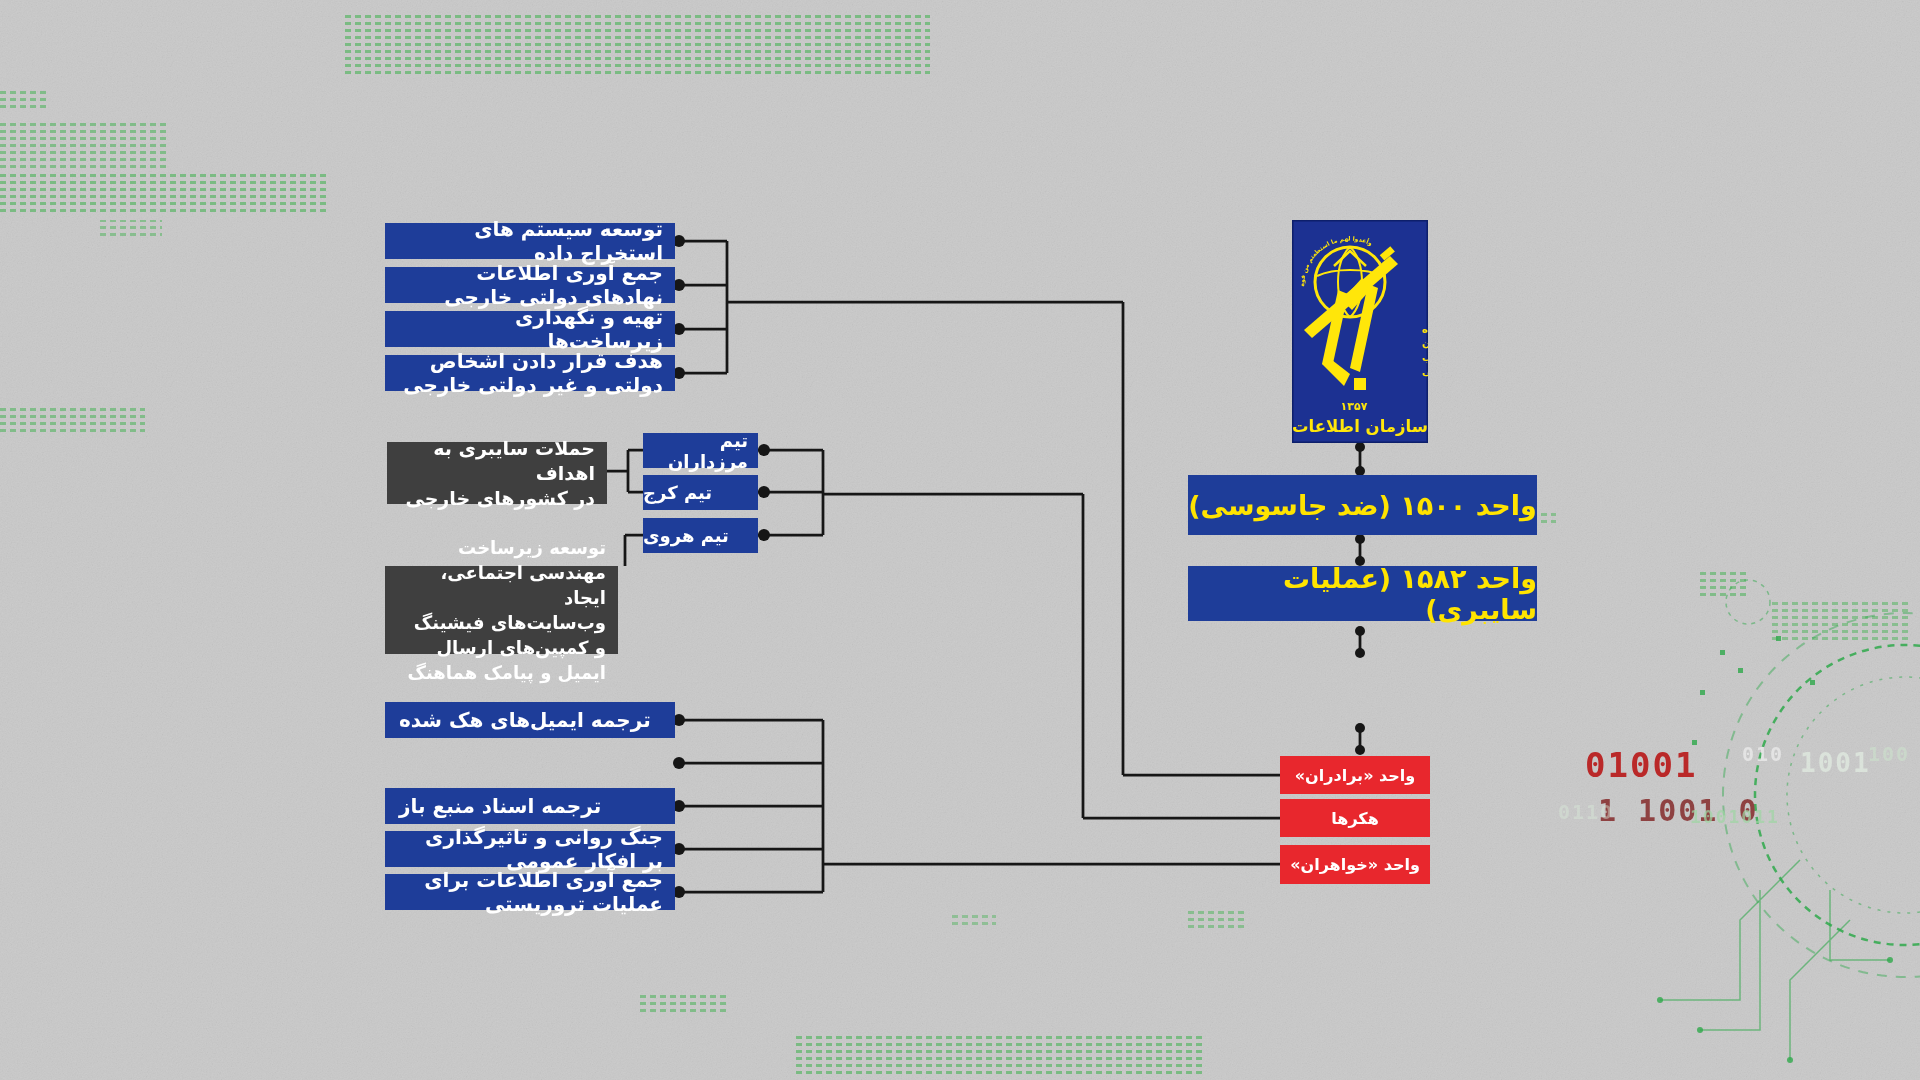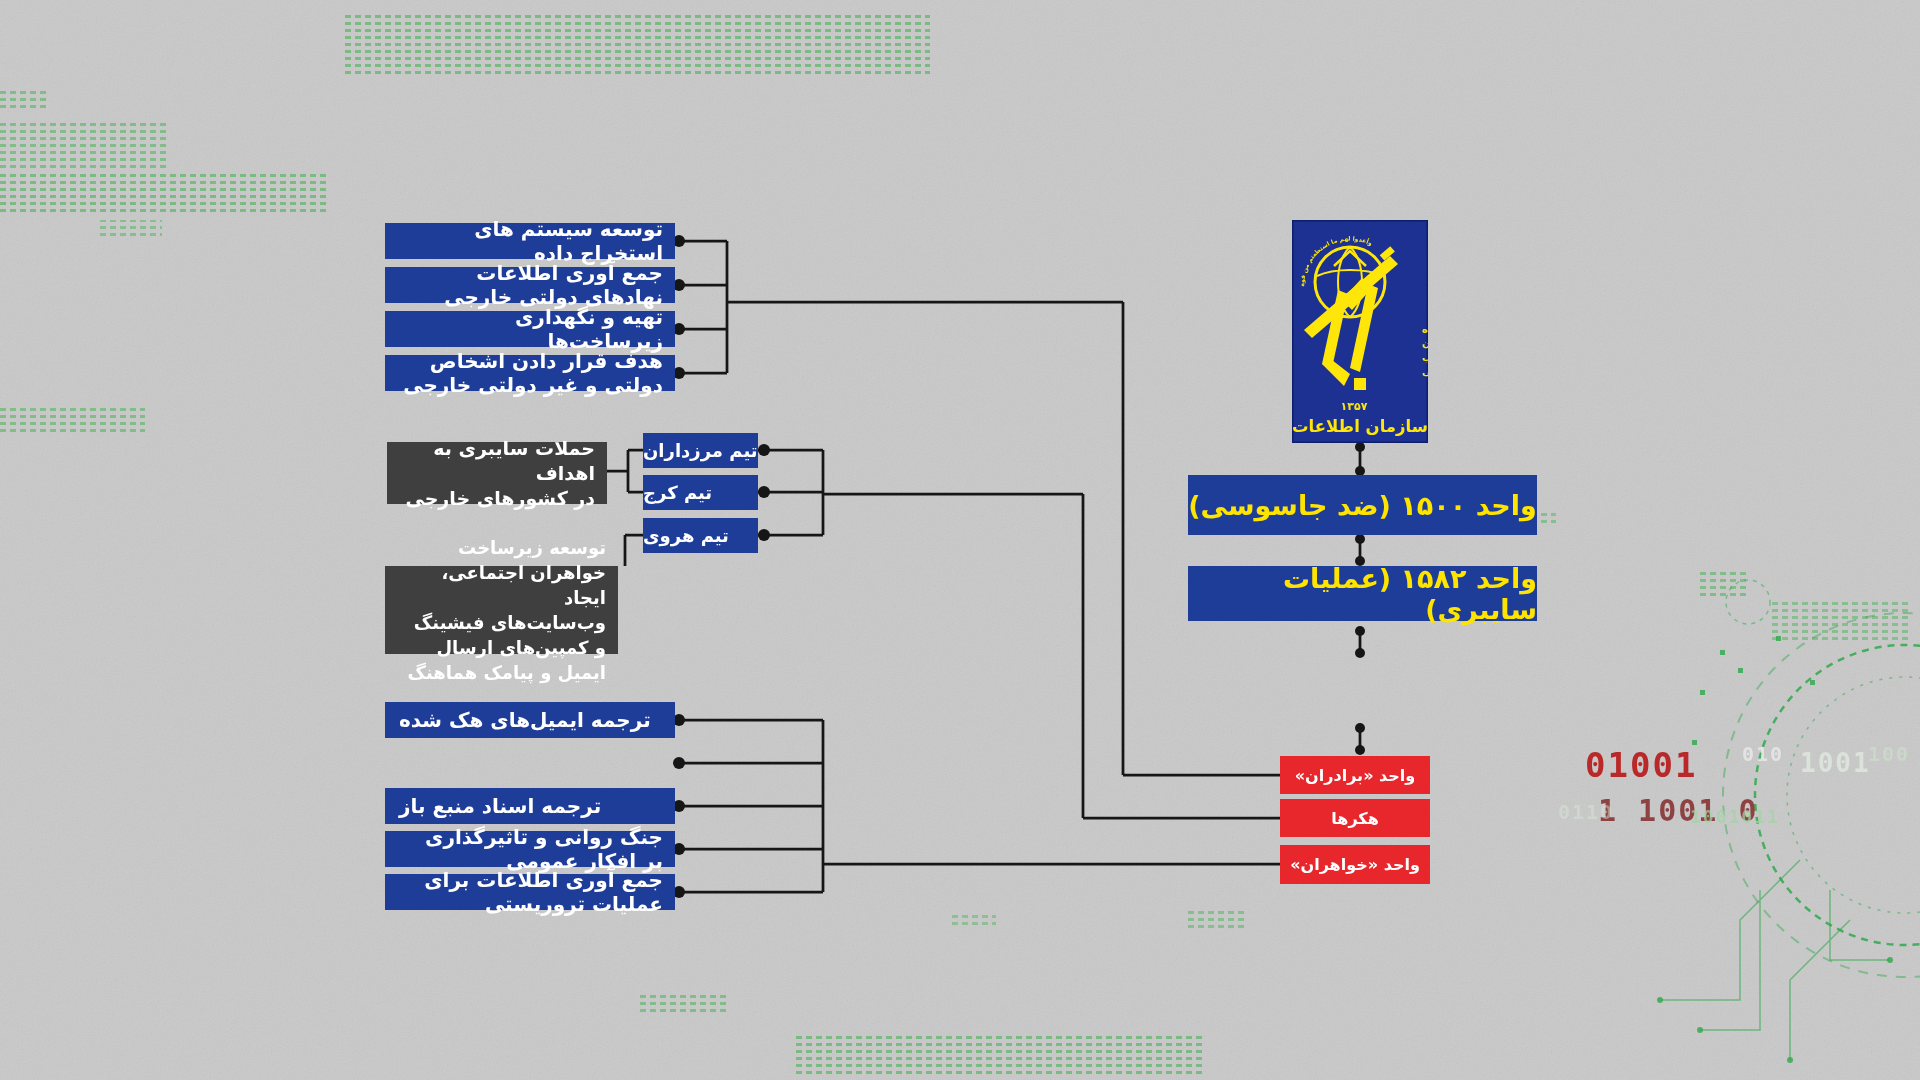--- a/index.html
+++ b/index.html
@@ -6,21 +6,21 @@
   #stage{position:relative;width:1920px;height:1080px;overflow:hidden;
          background:#c9c9c9;font-family:"DejaVu Sans",sans-serif;}
   .abs{position:absolute;}
   
   .box{position:absolute;display:flex;align-items:center;box-sizing:border-box;
        font-weight:700;color:#fff;direction:rtl;}
   .blue{background:#1e3d99;}
   .dark{background:#3f3f3f;}
   .red{background:#e8272d;}
   .task{width:290px;height:36px;font-size:20px;justify-content:flex-end;padding-left:14px;padding-right:12px;}
-  .team{width:115px;height:35px;font-size:18px;justify-content:flex-end;}
+  .team{width:115px;height:35px;font-size:18px;justify-content:flex-end;padding-right:10px;}
   .darkbox{flex-direction:column;justify-content:center;align-items:flex-start;
            padding:6px 12px;line-height:25px;}
   .unitbig{width:349px;height:60px;font-size:27px;color:#ffe400;justify-content:center;}
   .office{width:195px;height:67px;font-size:37px;justify-content:center;}
   .redsmall{width:150px;height:38px;font-size:16px;justify-content:center;}
   
   .pix{position:absolute;
        background:repeating-linear-gradient(90deg,#3db24c 0 6px,transparent 6px 10px);
        -webkit-mask-image:repeating-linear-gradient(0deg,#000 0 3px,transparent 3px 7px);
        mask-image:repeating-linear-gradient(0deg,#000 0 3px,transparent 3px 7px);}
@@ -127,21 +127,21 @@
 
   <div class="box dark darkbox" style="left:387px;top:442px;width:220px;height:62px;font-size:19px">
     <div>حملات سایبری به اهداف</div>
     <div>در کشورهای خارجی</div>
   </div>
   <div class="box blue team" style="left:643px;top:433px">تیم مرزداران</div>
   <div class="box blue team" style="left:643px;top:475px">تیم کرج</div>
   <div class="box blue team" style="left:643px;top:518px">تیم هروی</div>
 
   <div class="box dark darkbox" style="left:385px;top:566px;width:233px;height:88px;font-size:18px">
-    <div>توسعه زیرساخت خواهران اجتماعی، ایجاد</div>
+    <div>توسعه زیرساخت مهندسی اجتماعی، ایجاد</div>
     <div>وب‌سایت‌های فیشینگ و کمپین‌های ارسال</div>
     <div>ایمیل و پیامک هماهنگ</div>
   </div>
 
   <div class="box blue task" style="left:385px;top:702px">ترجمه ایمیل‌های هک شده</div>
   <div class="box blue task" style="left:385px;top:788px">ترجمه اسناد منبع باز</div>
   <div class="box blue task" style="left:385px;top:831px">جنگ روانی و تاثیرگذاری بر افکار عمومی</div>
   <div class="box blue task" style="left:385px;top:874px">جمع آوری اطلاعات برای عملیات تروریستی</div>
 
   <svg class="abs" style="left:1292px;top:220px" width="136" height="223" viewBox="0 0 136 223">

